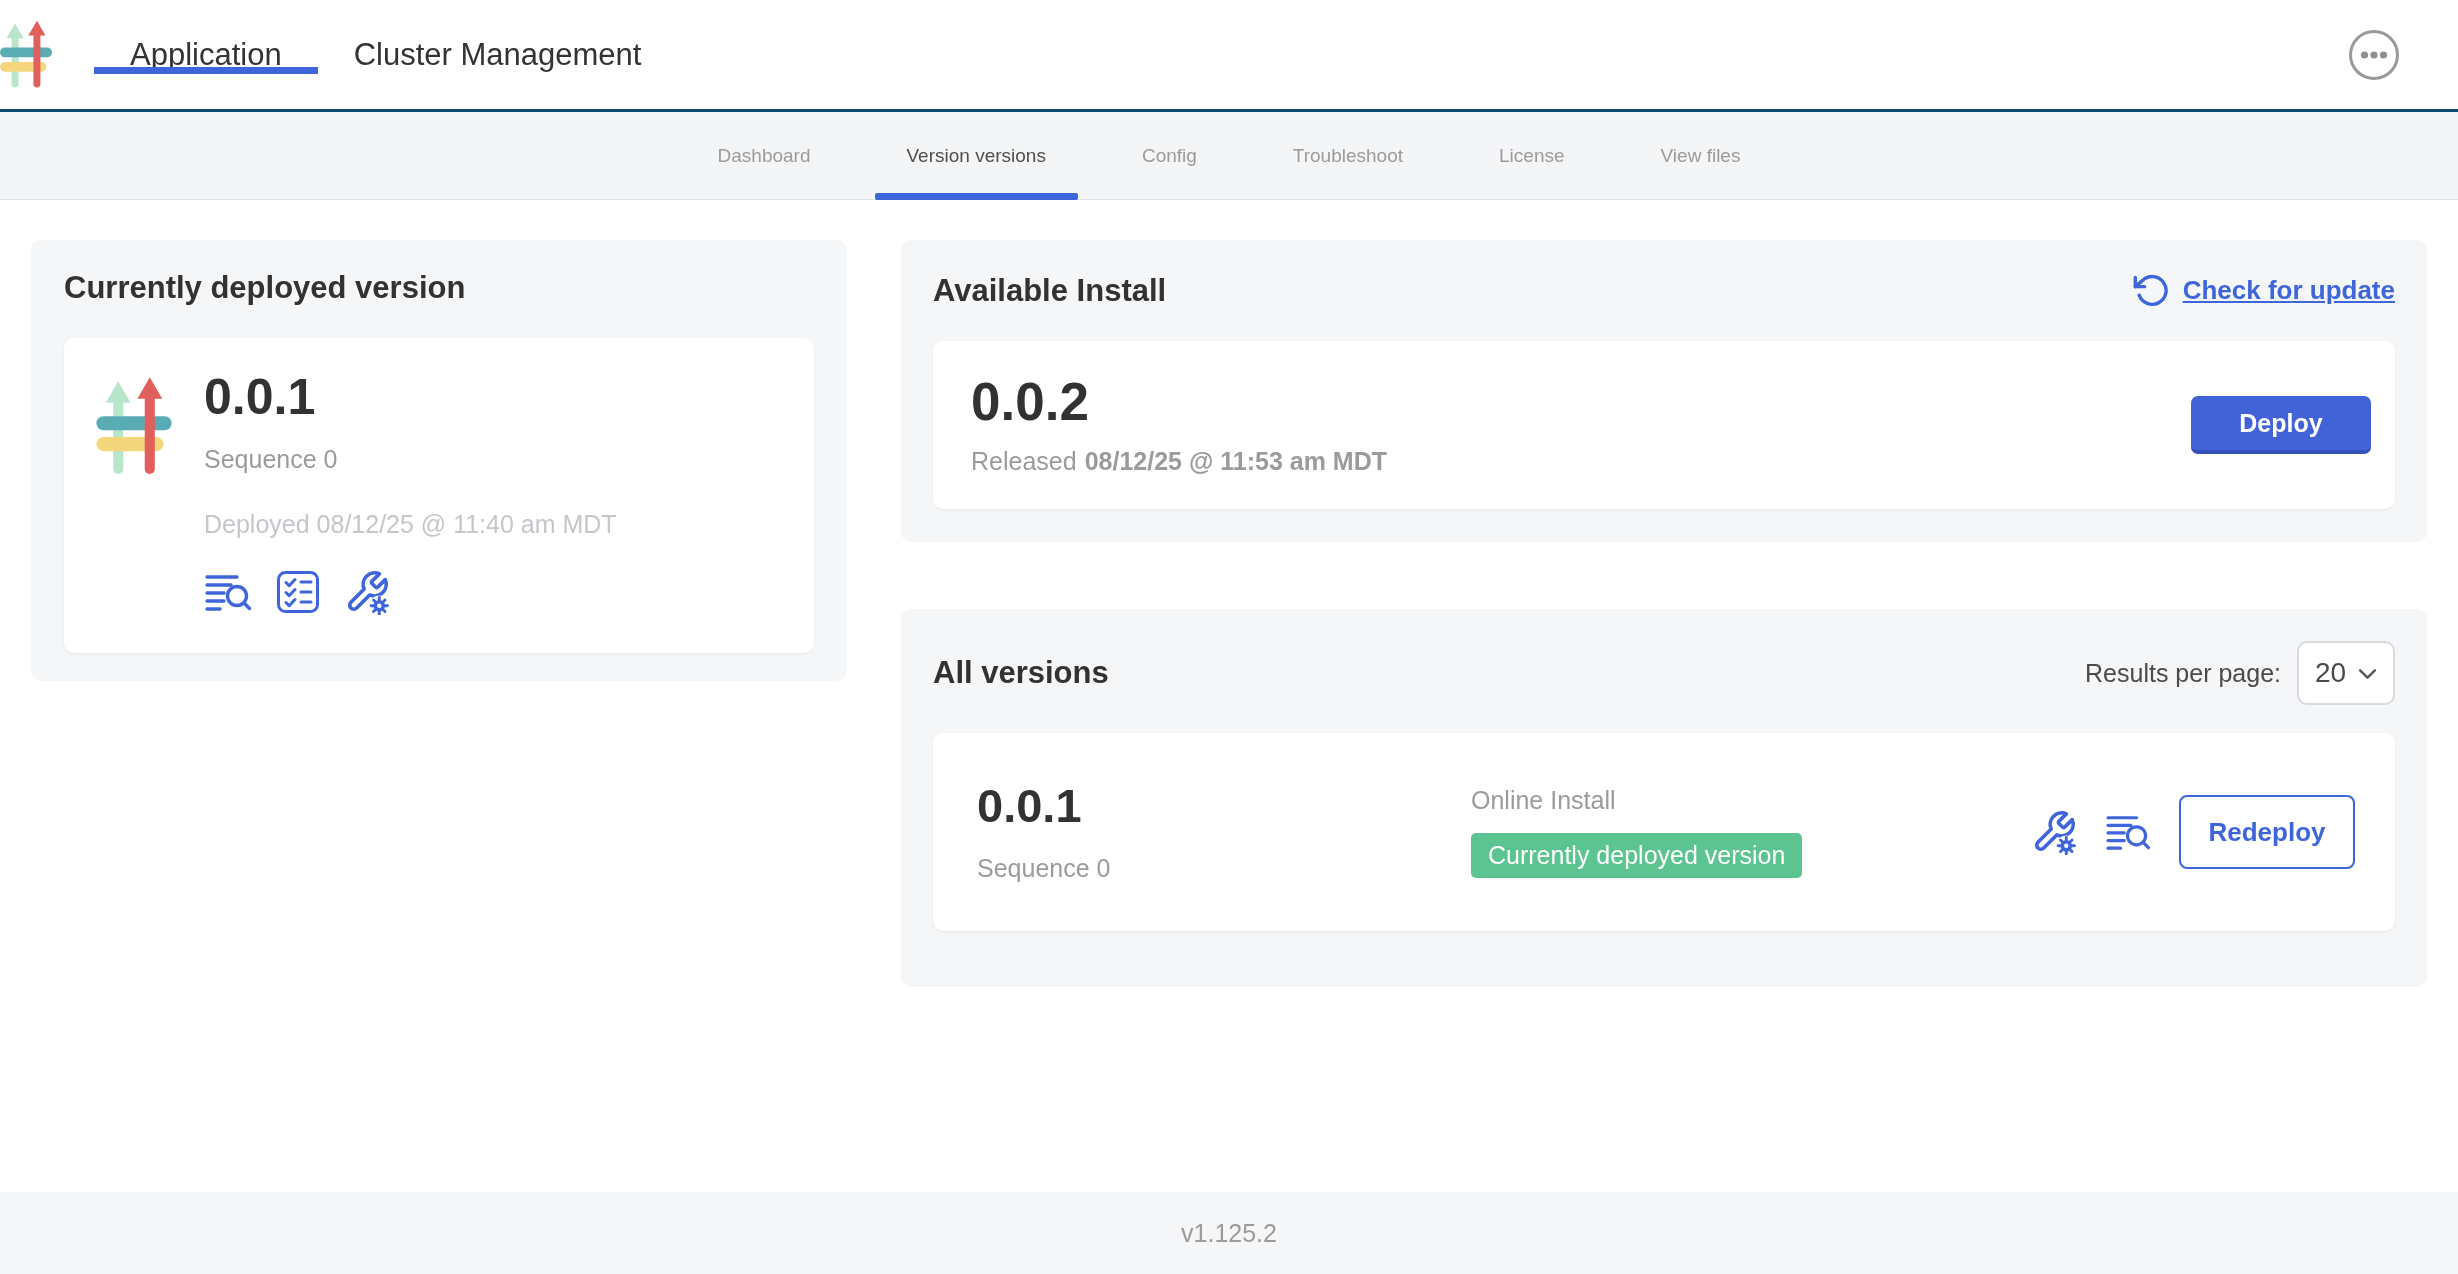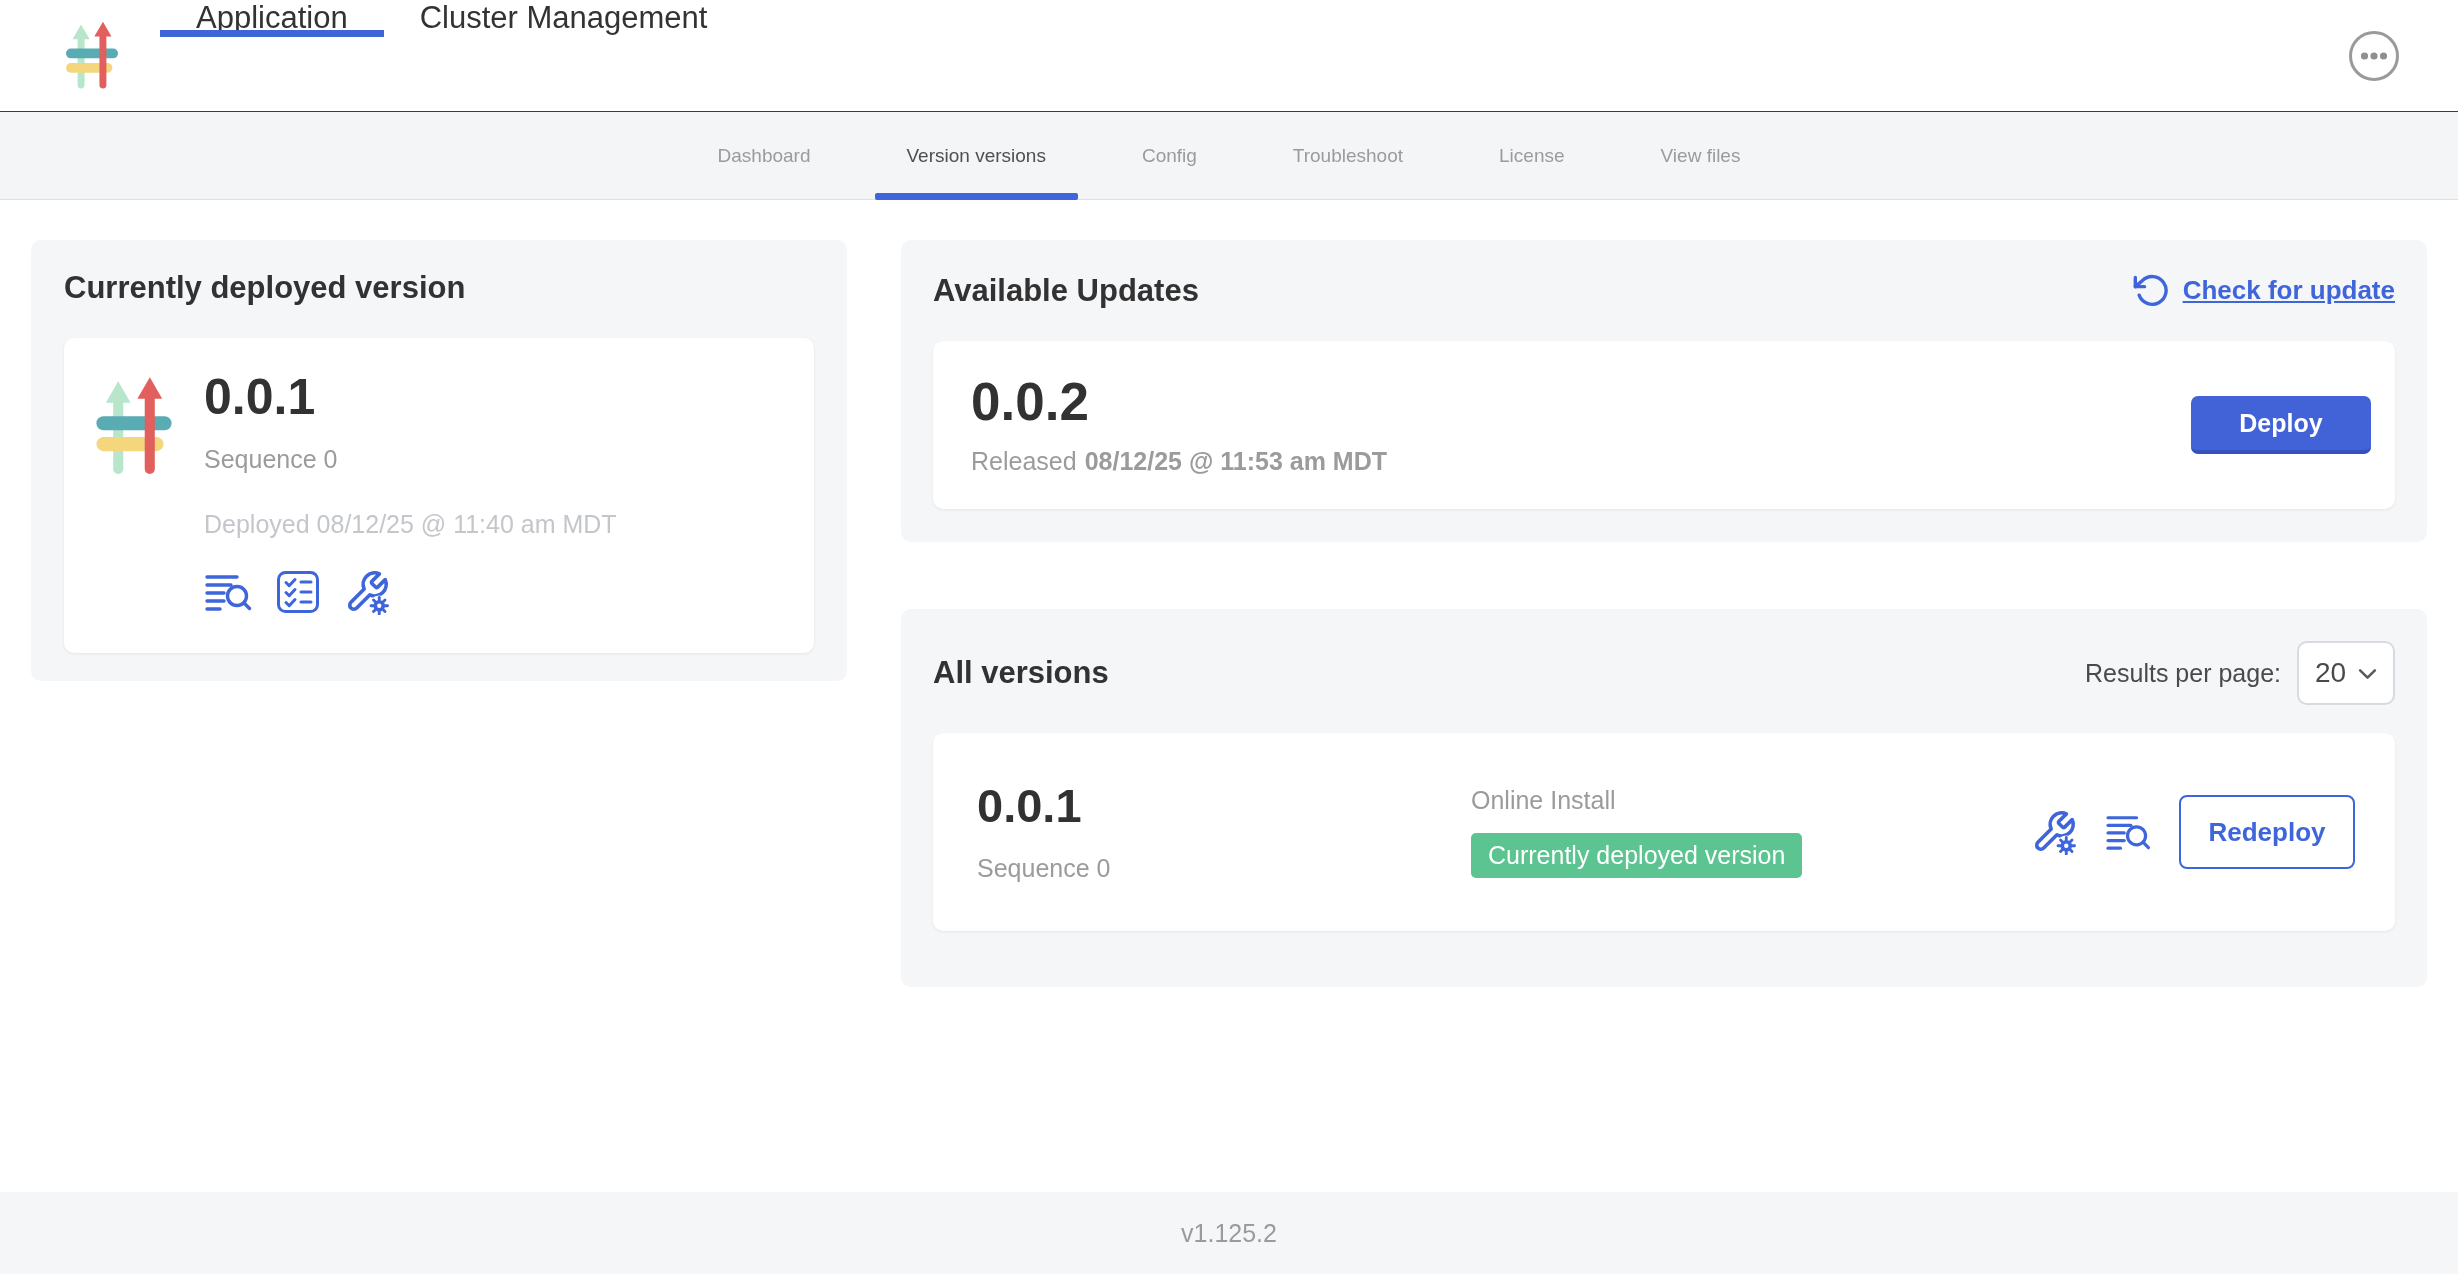--- a/index.html
+++ b/index.html
@@ -7,22 +7,22 @@
     --badge-green:#5cc491; --text-dark:#323232; --text-gray:#9b9b9b;
     --text-faint:#c3c6ca; --section-bg:#f5f6f8; --border:#e4e5e7;
   }
   *{margin:0;padding:0;box-sizing:border-box;}
   html,body{width:2458px;height:1274px;}
   body{font-family:"Liberation Sans","DejaVu Sans",sans-serif;background:#fff;color:var(--text-dark);
        display:flex;flex-direction:column;overflow:hidden;}
   button{font-family:inherit;cursor:pointer;}
 
   
-  .topnav{flex:none;height:112px;background:#fff;display:flex;align-items:flex-start;
-          padding-left:66px;border-bottom:1px solid #0c4a6e;}
+  .topnav{flex:none;height:112px;background:#fff;display:flex;align-items:center;
+          border-bottom:3px solid #0c4a6e;}
   .brand{align-self:center;width:52px;height:76px;margin-right:42px;flex:none;}
   .top-tabs{display:flex;align-items:stretch;}
   .top-tab{display:flex;align-items:center;padding:0 36px;font-size:31px;color:#333;
            position:relative;cursor:pointer;white-space:nowrap;}
   .top-tab.active{font-weight:500;}
   .top-tab.active::after{content:"";position:absolute;left:0;right:0;bottom:-1px;height:7px;
            background:var(--accent);}
   .overflow-btn{margin-left:auto;margin-right:58px;align-self:center;width:52px;height:52px;
            background:none;border:none;display:flex;}
 
@@ -209,21 +209,21 @@
           </button>
         </div>
       </div>
     </div>
   </section>
 
   <div class="right-col">
 
     <section class="panel updates-panel">
       <div class="section-header">
-        <h2 class="section-title">Available Updates</h2>
+        <h2 class="section-title">Available Install</h2>
         <div class="check-link-wrap">
           <svg viewBox="0 0 24 24" width="37" height="37">
               <use href="#refresh-shape"></use>
             </svg>
           <a class="check-link">Check for update</a>
         </div>
       </div>
       <div class="white-card update-card">
         <div class="update-main">
           <div class="ver-lg">0.0.2</div>

